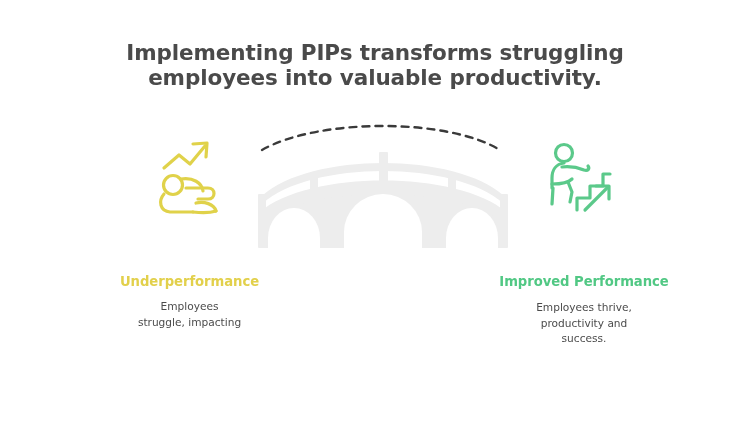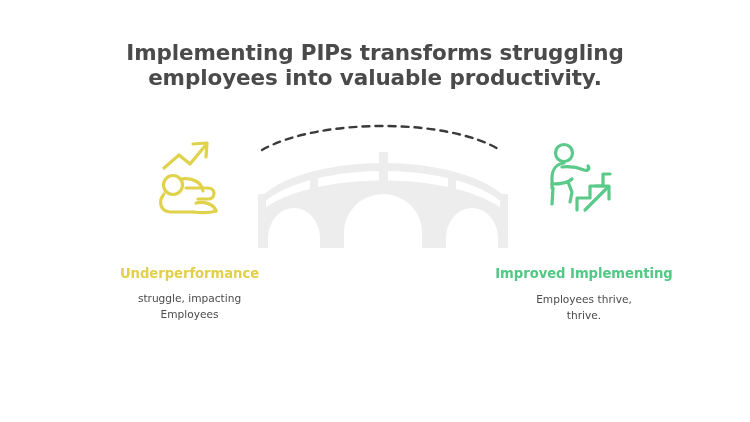--- a/index.html
+++ b/index.html
@@ -47,20 +47,21 @@
   .icon-wrap {
     position: absolute;
   }
   #icon-left  { left: 146px; top: 133px; width: 88px; height: 86px; }
   #icon-right { left: 538px; top: 136px; width: 86px; height: 86px; }
 
   
   .side-block {
     position: absolute;
     text-align: center;
+    margin-top: 8px;
   }
   #block-left  { left: 92px;  top: 264px; width: 195px; }
   #block-right { left: 494px; top: 264px; width: 180px; }
 
   .side-heading {
     font-family: "DejaVu Sans", sans-serif;
     font-weight: bold;
     font-size: 13.2px;
     line-height: 19px;
     letter-spacing: -0.05px;
@@ -172,29 +173,30 @@
 
         <line x1="47" y1="74" x2="70" y2="51"></line>
         <polyline points="58,50 71,50 71,63"></polyline>
       </g>
     </svg>
   </div>
 
   <div class="side-block" id="block-left">
     <div class="side-heading" id="heading-left">Underperformance</div>
     <div class="side-body" id="body-left">
+      <span class="bline">Employees</span>
       <span class="bline">struggle, impacting</span>
-      <span class="bline">Employees</span>
     </div>
   </div>
 
   <div class="side-block" id="block-right">
     <div class="side-heading" id="heading-right">
       <span class="bline">Improved</span>
-      <span class="bline">Implementing</span>
+      <span class="bline">Performance</span>
     </div>
     <div class="side-body" id="body-right">
       <span class="bline">Employees thrive,</span>
-      <span class="bline">thrive.</span>
+      <span class="bline">productivity and</span>
+      <span class="bline">success.</span>
     </div>
   </div>
 
 </div>
 
 </body></html>

